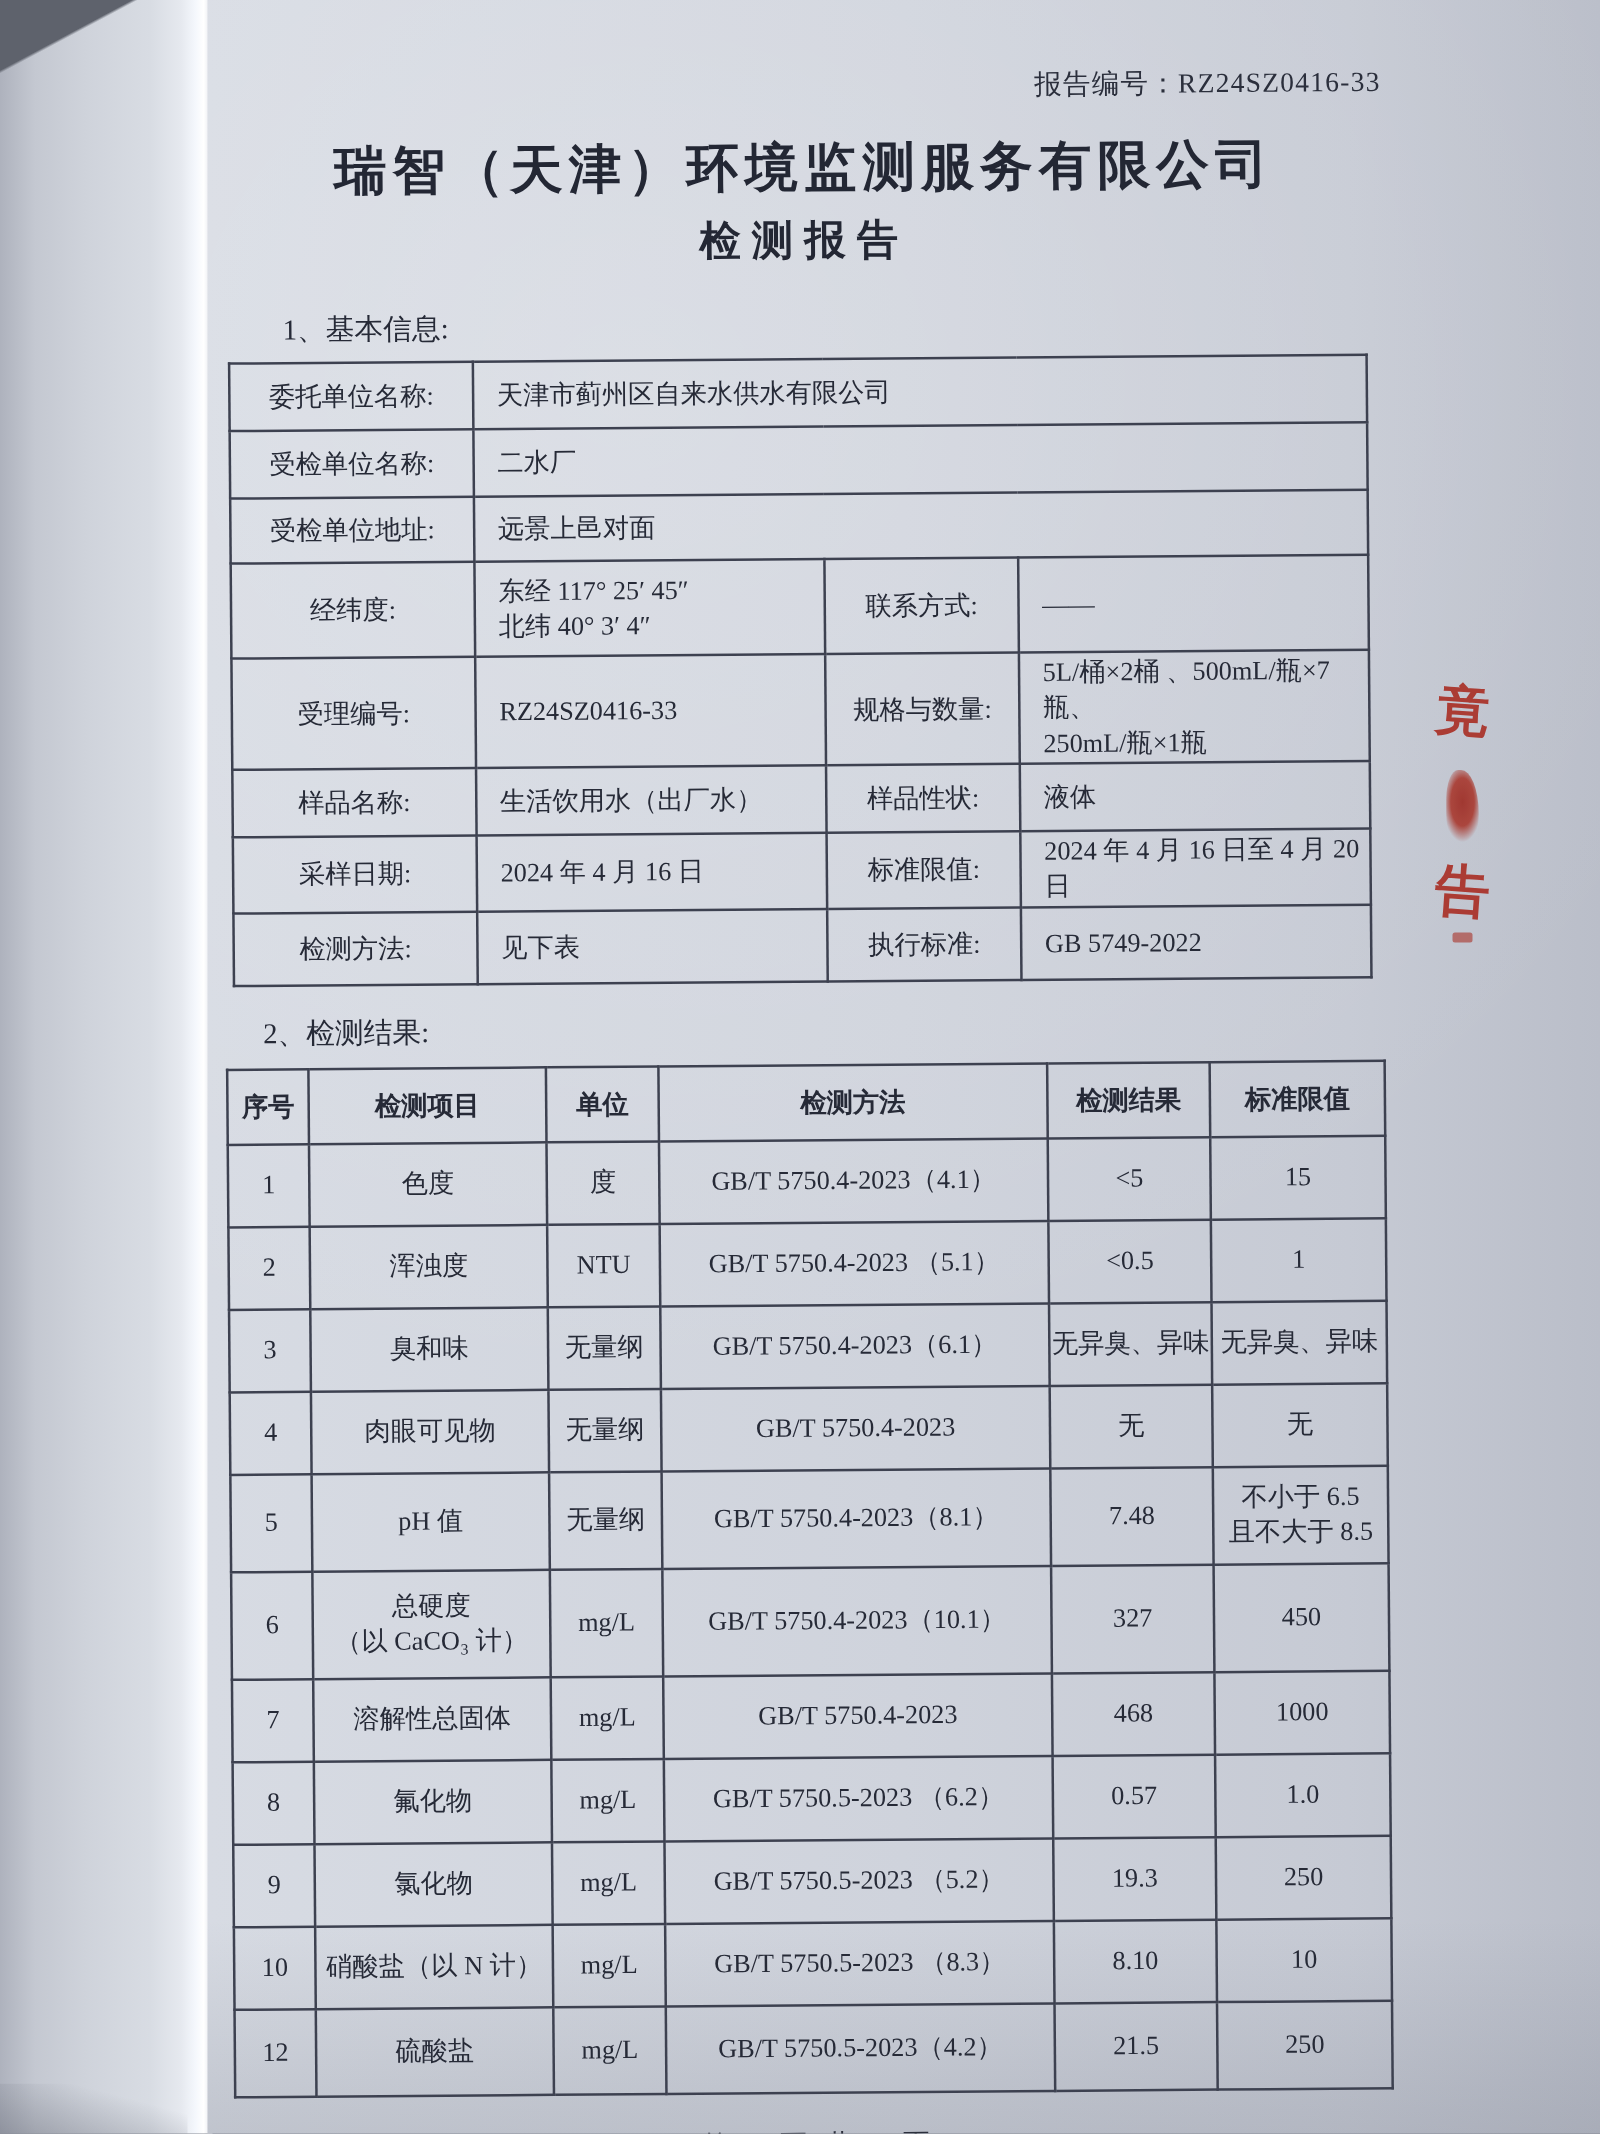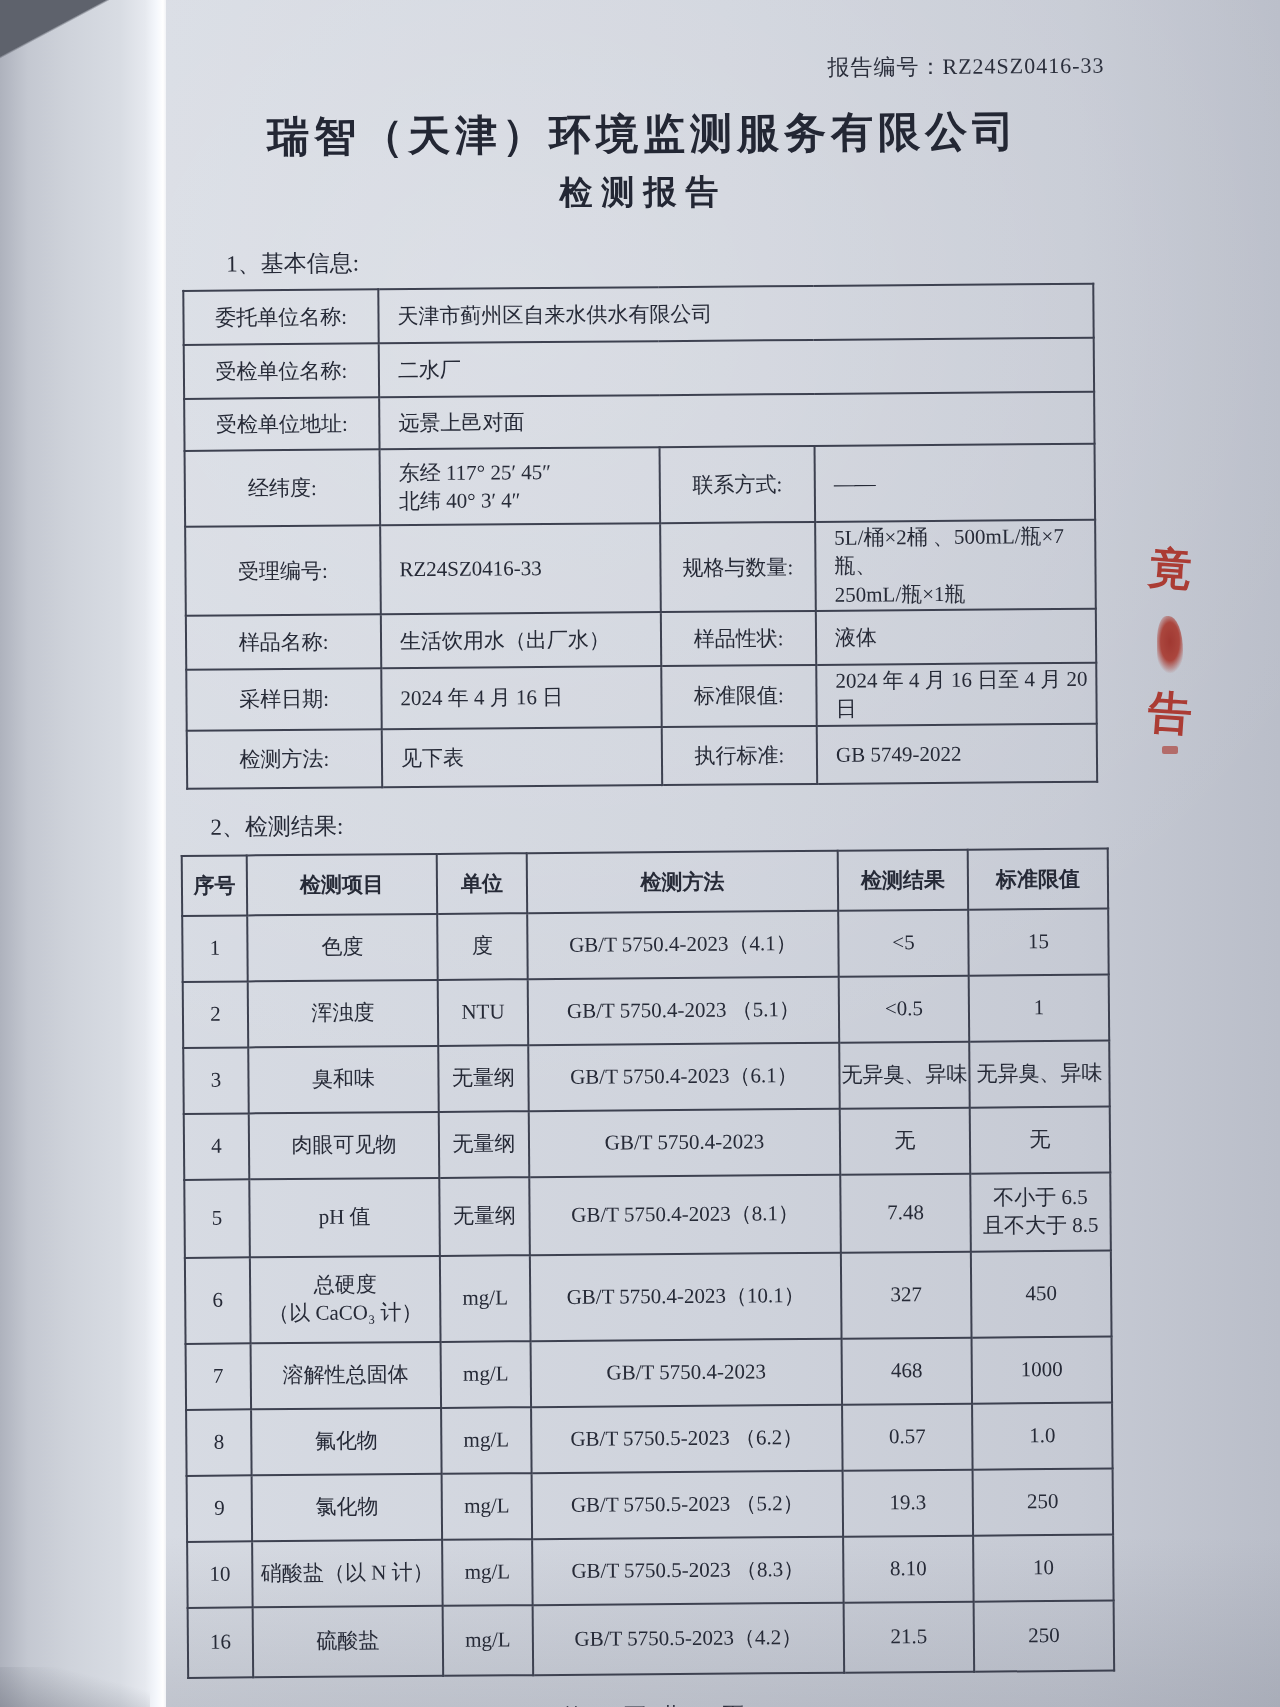--- a/index.html
+++ b/index.html
@@ -251,21 +251,21 @@
             </tr>
             <tr>
               <td>10</td>
               <td>硝酸盐（以 N 计）</td>
               <td>mg/L</td>
               <td>GB/T 5750.5-2023 （8.3）</td>
               <td>8.10</td>
               <td>10</td>
             </tr>
             <tr>
-              <td>16</td>
+              <td>12</td>
               <td>硫酸盐</td>
               <td>mg/L</td>
               <td>GB/T 5750.5-2023（4.2）</td>
               <td>21.5</td>
               <td>250</td>
             </tr>
           </tbody>
         </table>
 
         <div class="footer">第 1 页 共 3 页</div>

